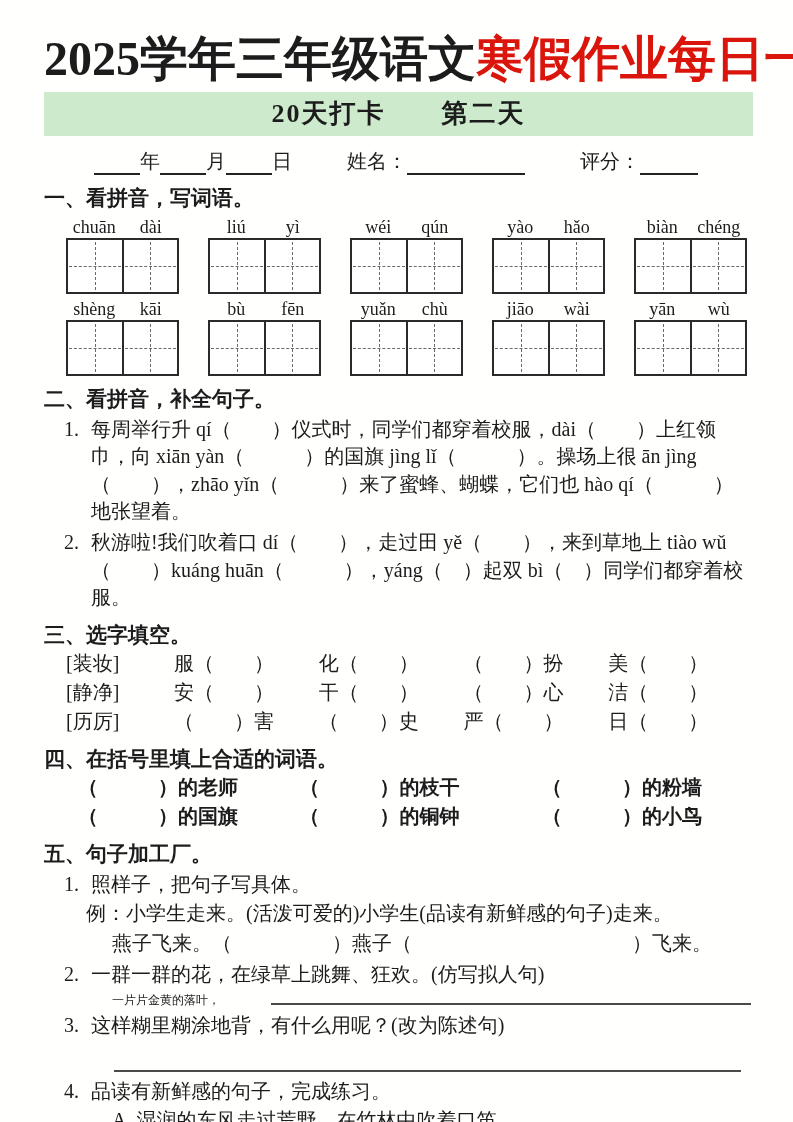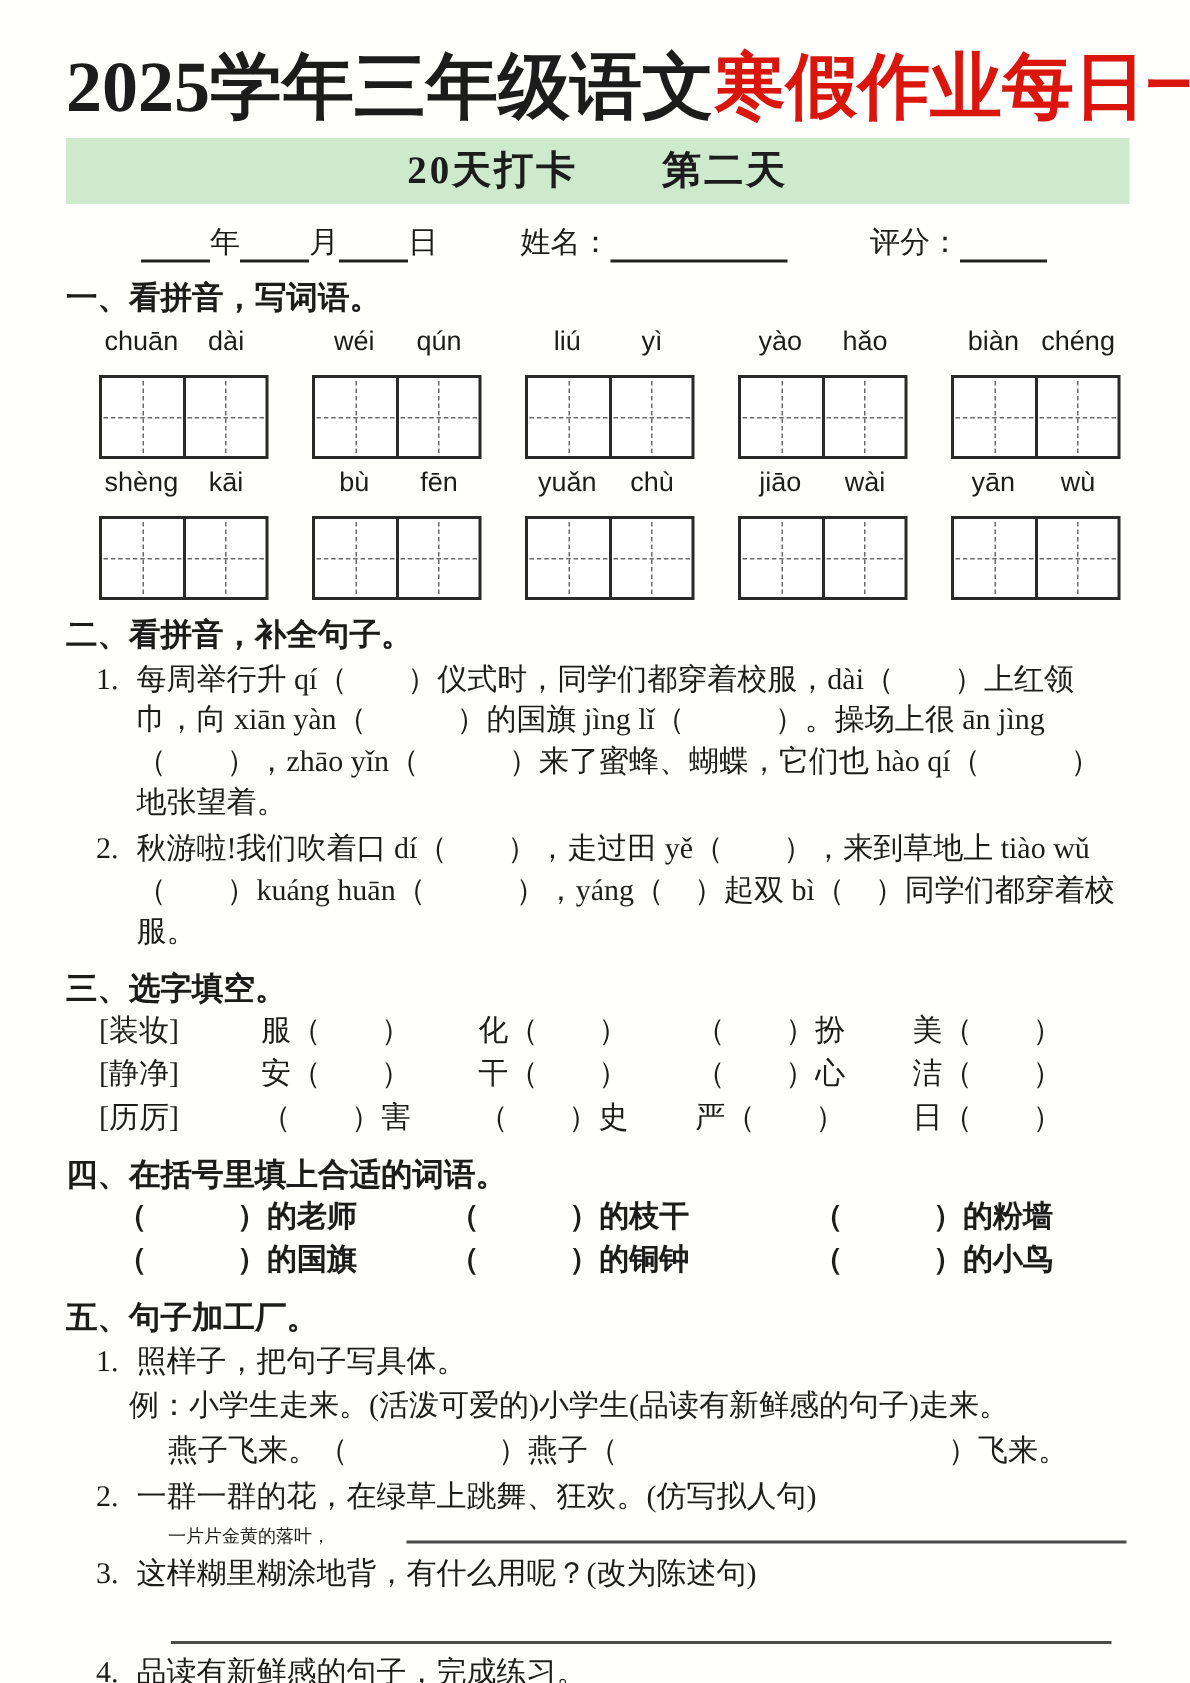--- a/index.html
+++ b/index.html
@@ -33,21 +33,21 @@
   }
   .blank { display: inline-block; border-bottom: 2px solid #222; height: 20px; }
   .w45 { width: 46px; } .w60 { width: 58px; } .w115 { width: 118px; }
   .gap55 { display: inline-block; width: 55px; }
   
   .sec-heading { font-size: 21px; font-weight: bold; margin-top: 9px; }
   .sec-body { padding-left: 20px; }
   
   .pinyin-row { display: flex; justify-content: space-between; padding: 0 6px 0 22px; margin-top: 5px; }
   .wordcol { width: 113px; }
-  .pinyin { display: flex; font-family: Liberation Sans, sans-serif; font-size: 18px; margin-bottom: 12px; white-space: nowrap; }
+  .pinyin { display: flex; font-family: Liberation Serif, serif; font-size: 18px; margin-bottom: 0; white-space: nowrap; }
   .pinyin .py { flex: 1; text-align: center; }
   .tzbox { display: flex; border: 2px solid #2a2a2a; width: 113px; height: 56px; background: #fff; }
   .cell { flex: 1; position: relative; }
   .cell + .cell { border-left: 2px solid #2a2a2a; }
   .cell::before { content: ""; position: absolute; left: 50%; top: 2px; bottom: 2px; border-left: 1px dashed #6a6a6a; }
   .cell::after  { content: ""; position: absolute; top: 50%; left: 1px; right: 1px; border-top: 1px dashed #6a6a6a; }
   
   .qitem { display: flex; font-size: 20px; line-height: 1.38; margin-top: 3px; }
   .qnum { flex: 0 0 27px; }
   .qtext { flex: 1; }
@@ -103,32 +103,32 @@
           <span class="py">chuān</span>
           <span class="py">dài</span>
         </div>
       <div class="tzbox">
           <div class="cell"></div>
           <div class="cell"></div>
         </div>
     </div>
     <div class="wordcol">
       <div class="pinyin">
+          <span class="py">liú</span>
+          <span class="py">yì</span>
+        </div>
+      <div class="tzbox">
+          <div class="cell"></div>
+          <div class="cell"></div>
+        </div>
+    </div>
+    <div class="wordcol">
+      <div class="pinyin">
           <span class="py">wéi</span>
           <span class="py">qún</span>
-        </div>
-      <div class="tzbox">
-          <div class="cell"></div>
-          <div class="cell"></div>
-        </div>
-    </div>
-    <div class="wordcol">
-      <div class="pinyin">
-          <span class="py">liú</span>
-          <span class="py">yì</span>
         </div>
       <div class="tzbox">
           <div class="cell"></div>
           <div class="cell"></div>
         </div>
     </div>
     <div class="wordcol">
       <div class="pinyin">
           <span class="py">yào</span>
           <span class="py">hǎo</span>

